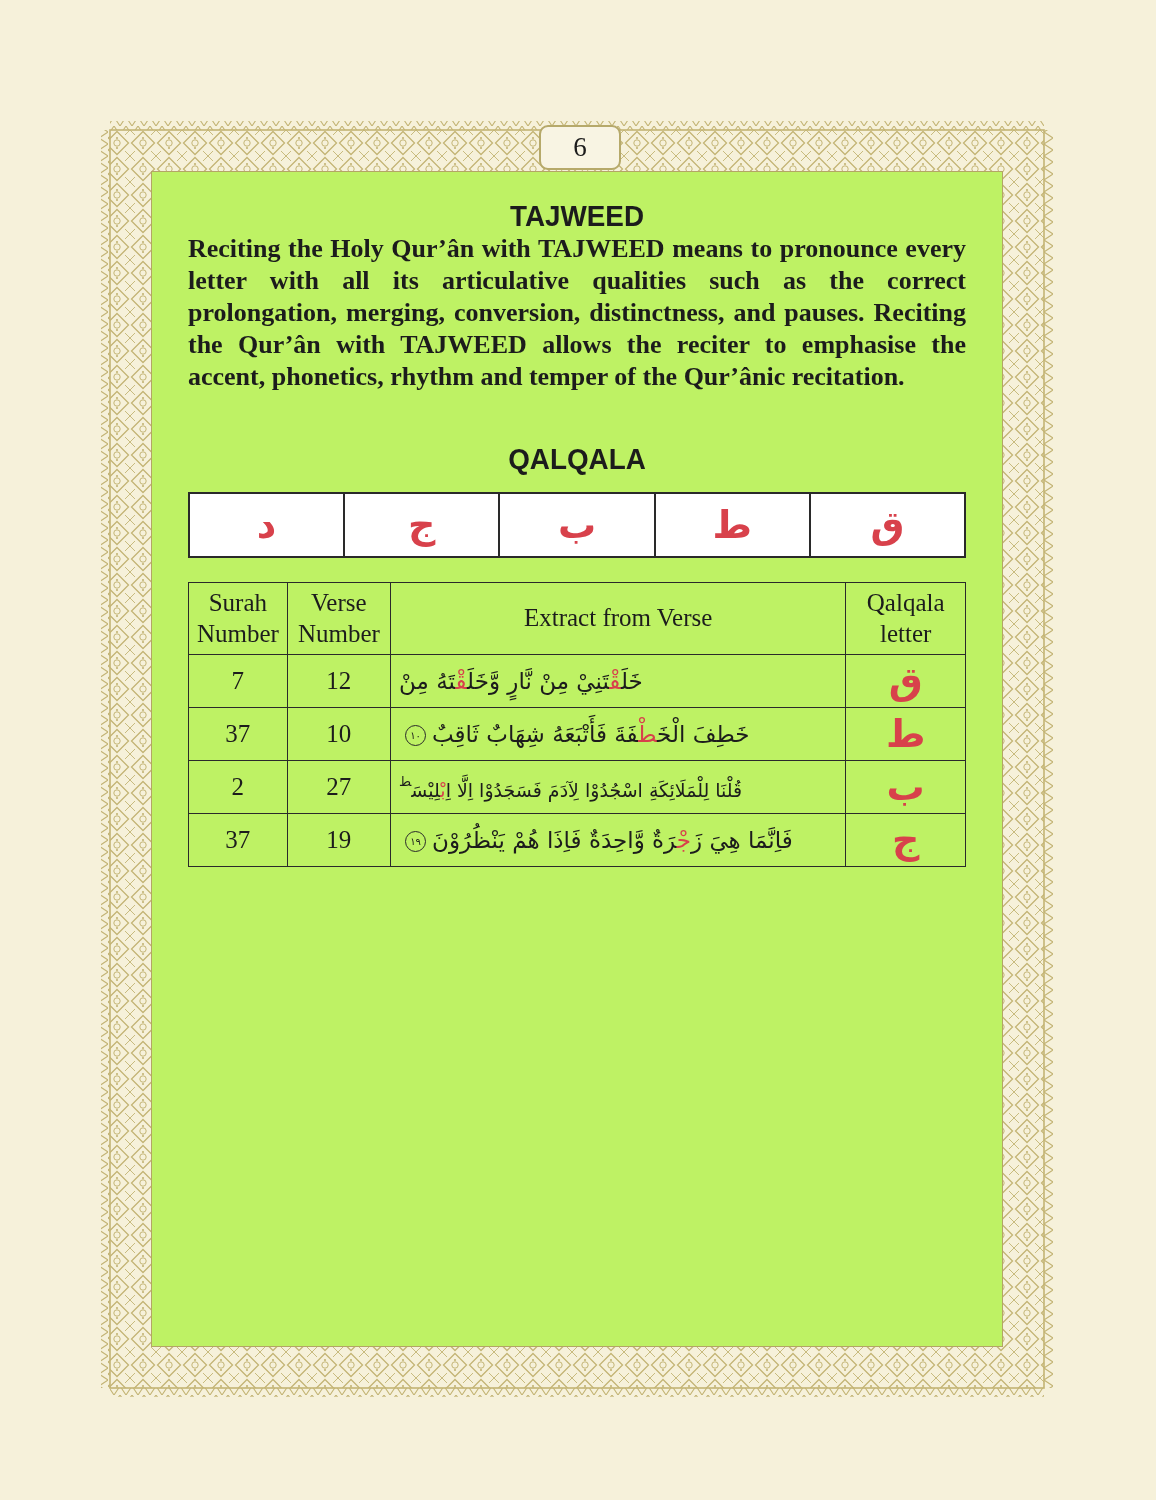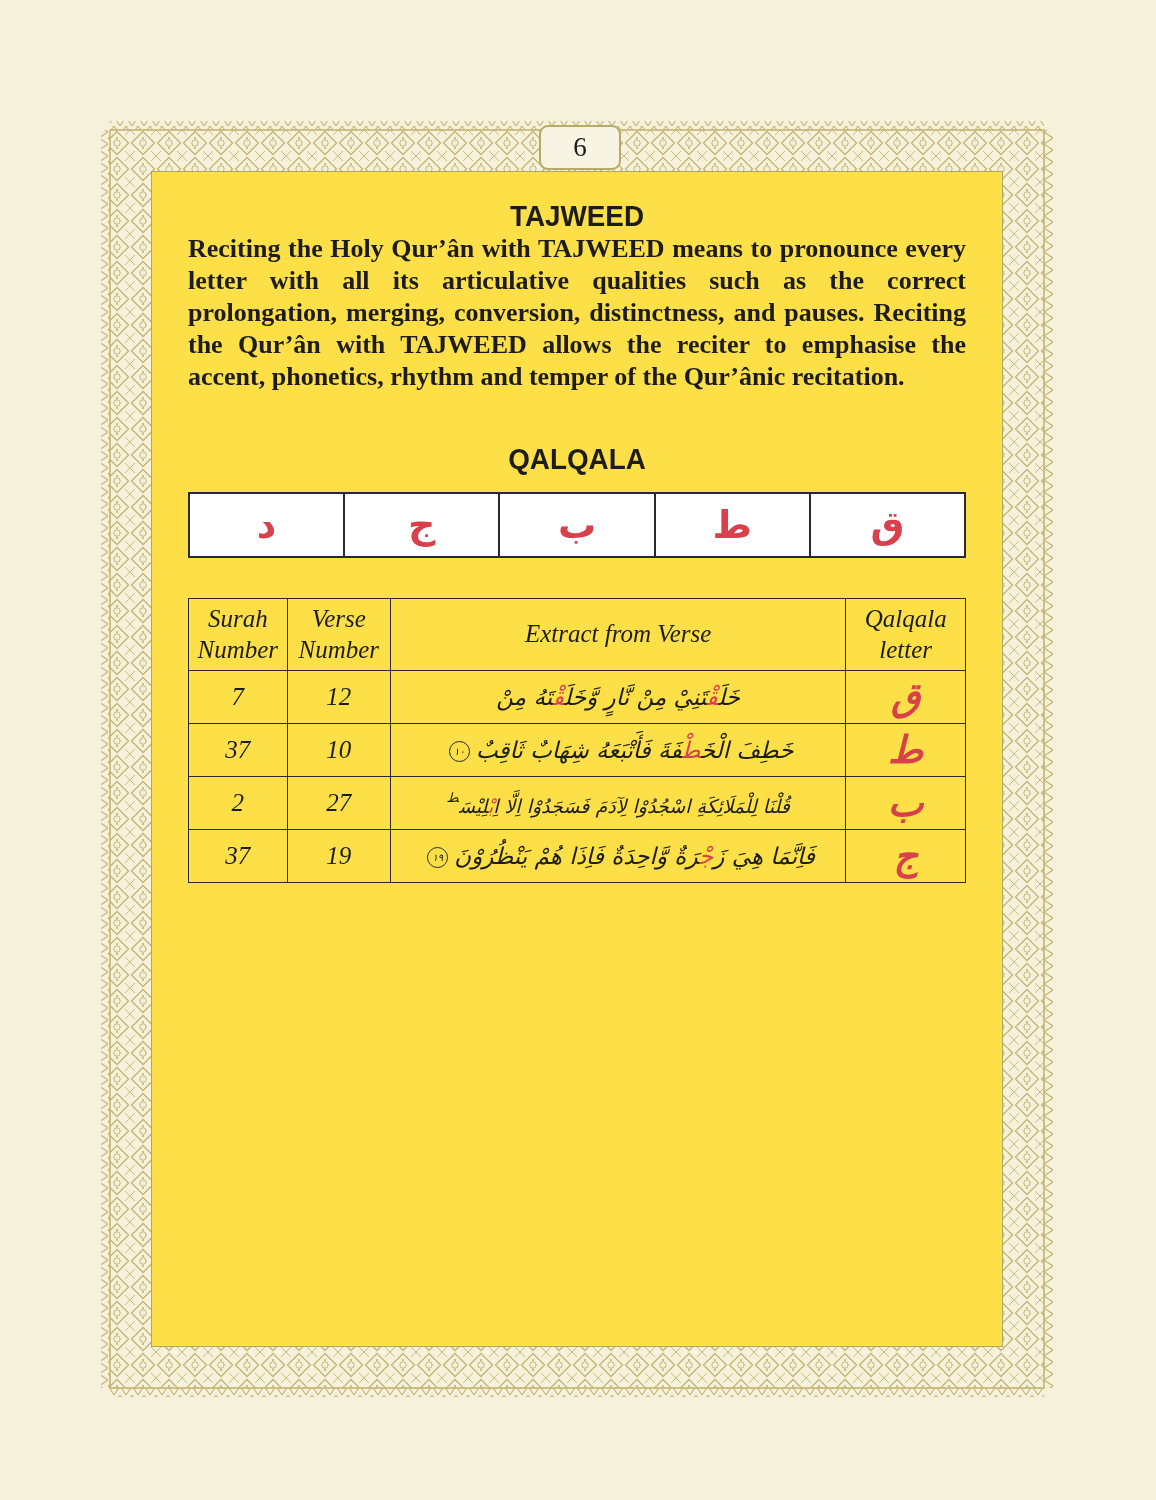--- a/index.html
+++ b/index.html
@@ -20,21 +20,21 @@
     border: 2px solid #b6a96a;
     border-radius: 9px;
     display: flex; align-items: center; justify-content: center;
     z-index: 3;
     font-size: 27px;
   }
 
   .content {
     position: absolute; left: 152px; top: 172px;
     width: 850px; height: 1174px;
-    background: #fde047;
+    background: #bef264;
     box-sizing: border-box;
     padding: 0 36px;
     z-index: 2;
   }
 
   .section-heading {
     font-family: "Liberation Sans", sans-serif;
     font-weight: bold;
     font-size: 29px;
     text-align: center;
@@ -76,37 +76,36 @@
     font-family: "DejaVu Sans", sans-serif;
     font-weight: bold;
     font-size: 38px;
     color: #d8414b;
     line-height: 1;
   }
 
   table.examples {
     width: 100%;
     border-collapse: collapse;
-    margin-top: 40px;
+    margin-top: 24px;
     table-layout: fixed;
-    font-style: italic;
   }
   table.examples th, table.examples td {
     border: 1.5px solid #2a2a2a;
   }
   table.examples th {
     font-weight: normal;
     font-size: 25px;
     line-height: 1.22;
     padding: 5px 2px;
     text-align: center;
   }
   td.num { text-align: center; font-size: 25px; height: 50px; }
   td.extract {
-    text-align: center;
+    text-align: left;
     direction: rtl;
     font-family: "DejaVu Sans", sans-serif;
     font-size: 23px;
     padding: 5px 8px;
   }
   tbody tr:nth-child(3) td.extract { font-size: 19px; }
   td.qletter {
     text-align: center;
     font-family: "DejaVu Sans", sans-serif;
     font-size: 38px;

